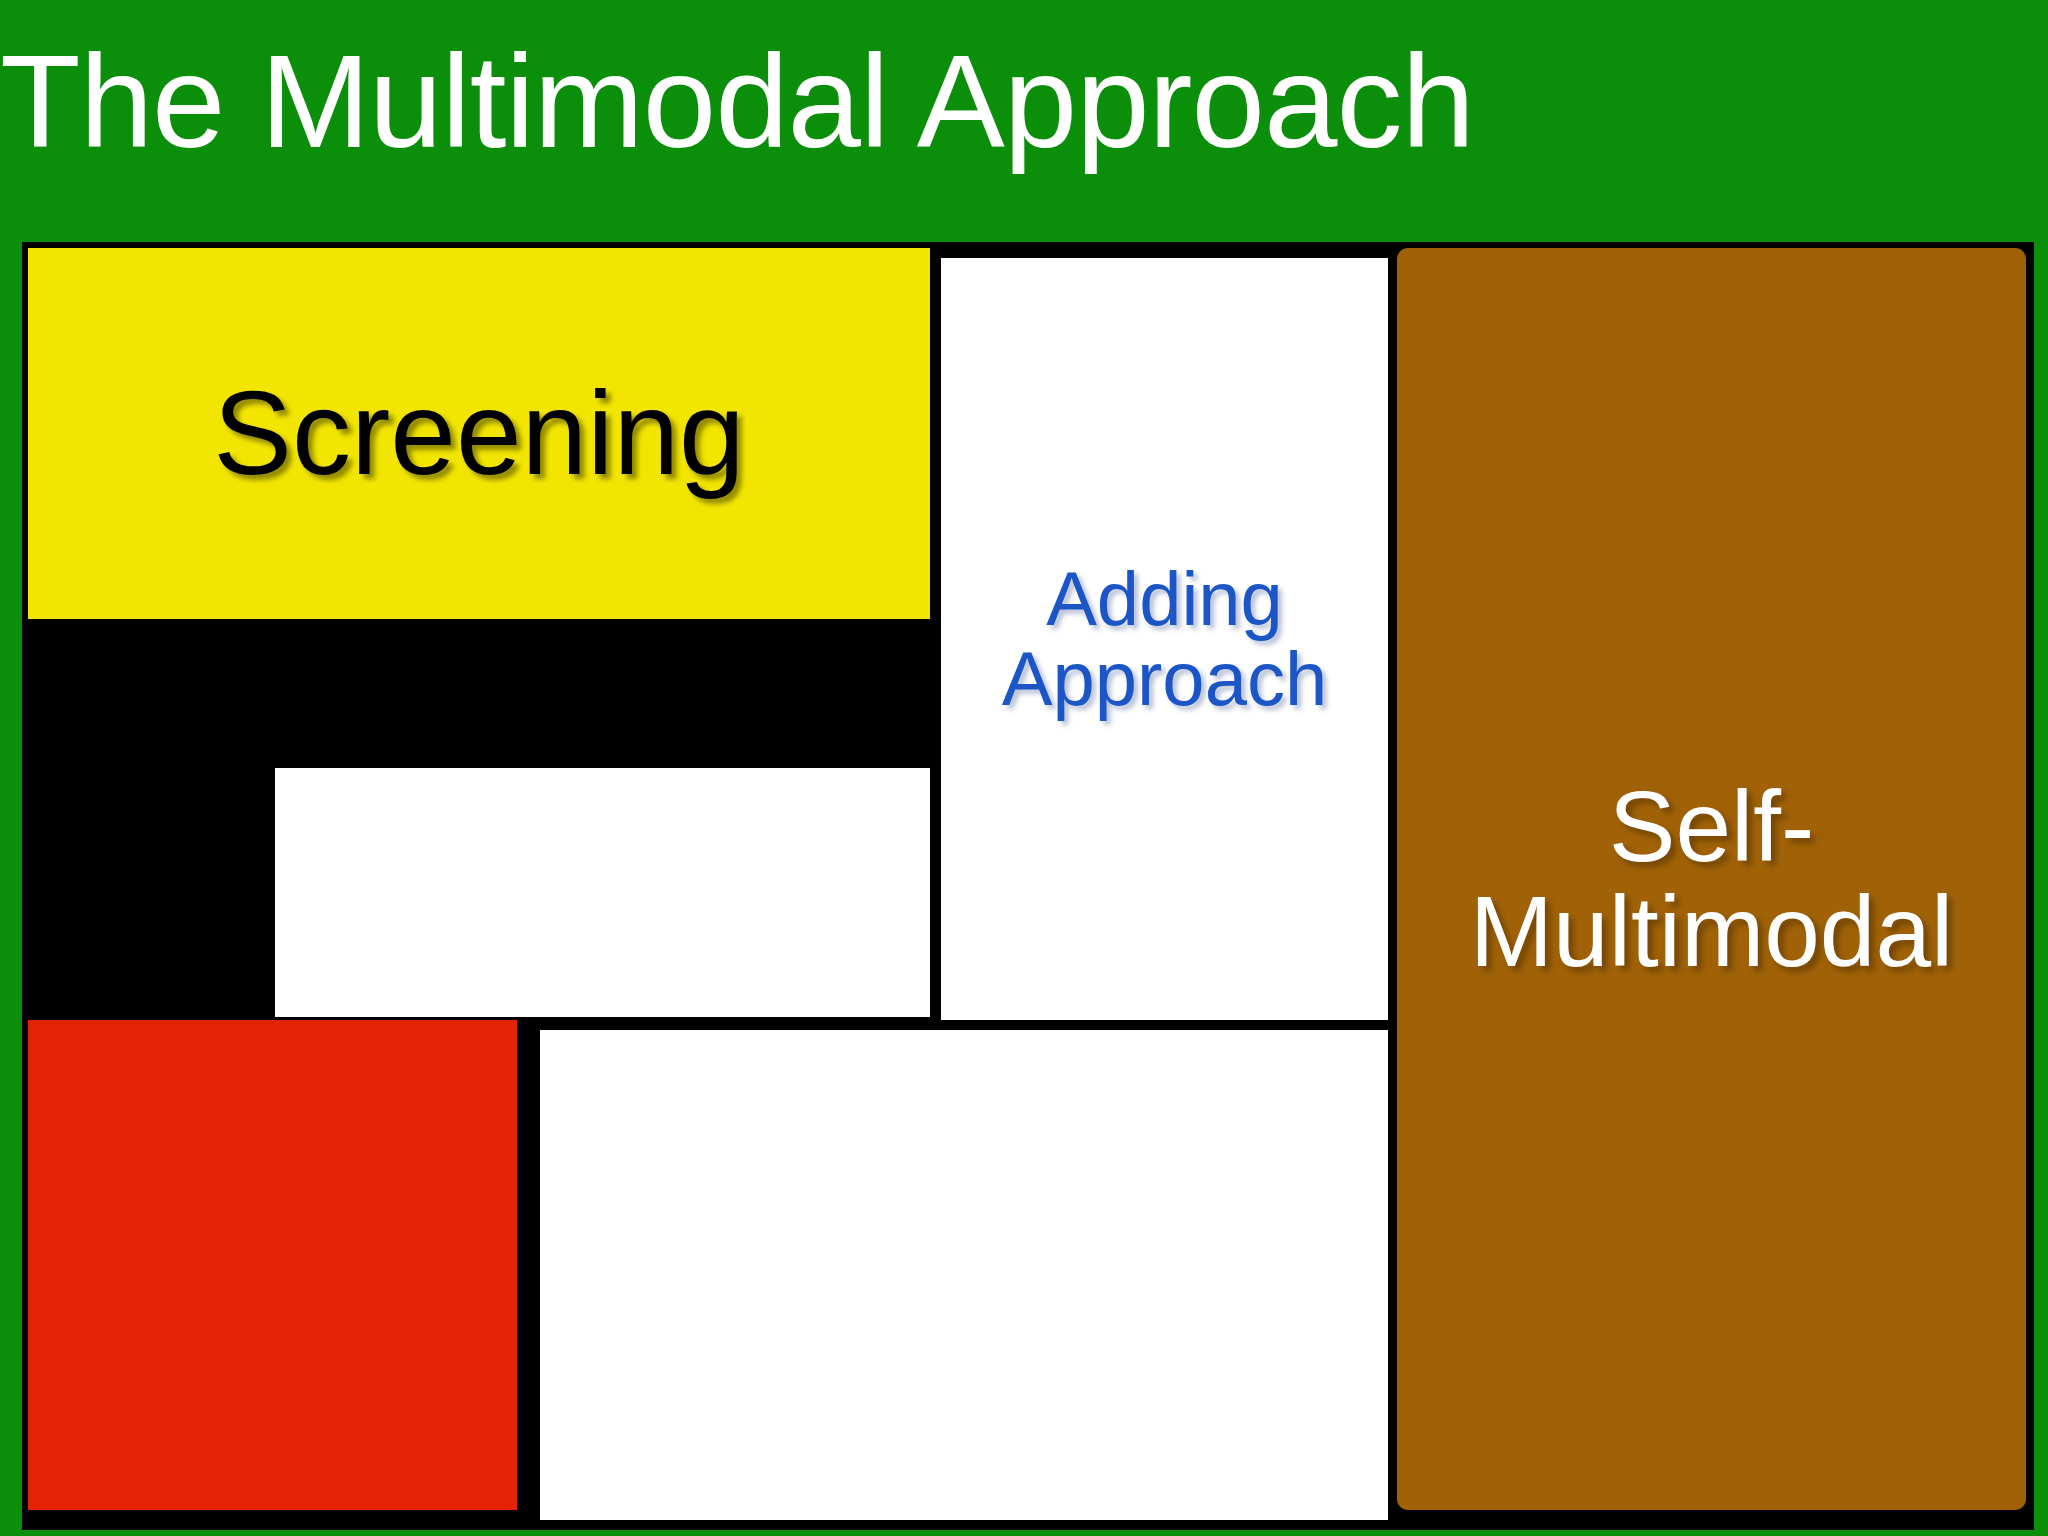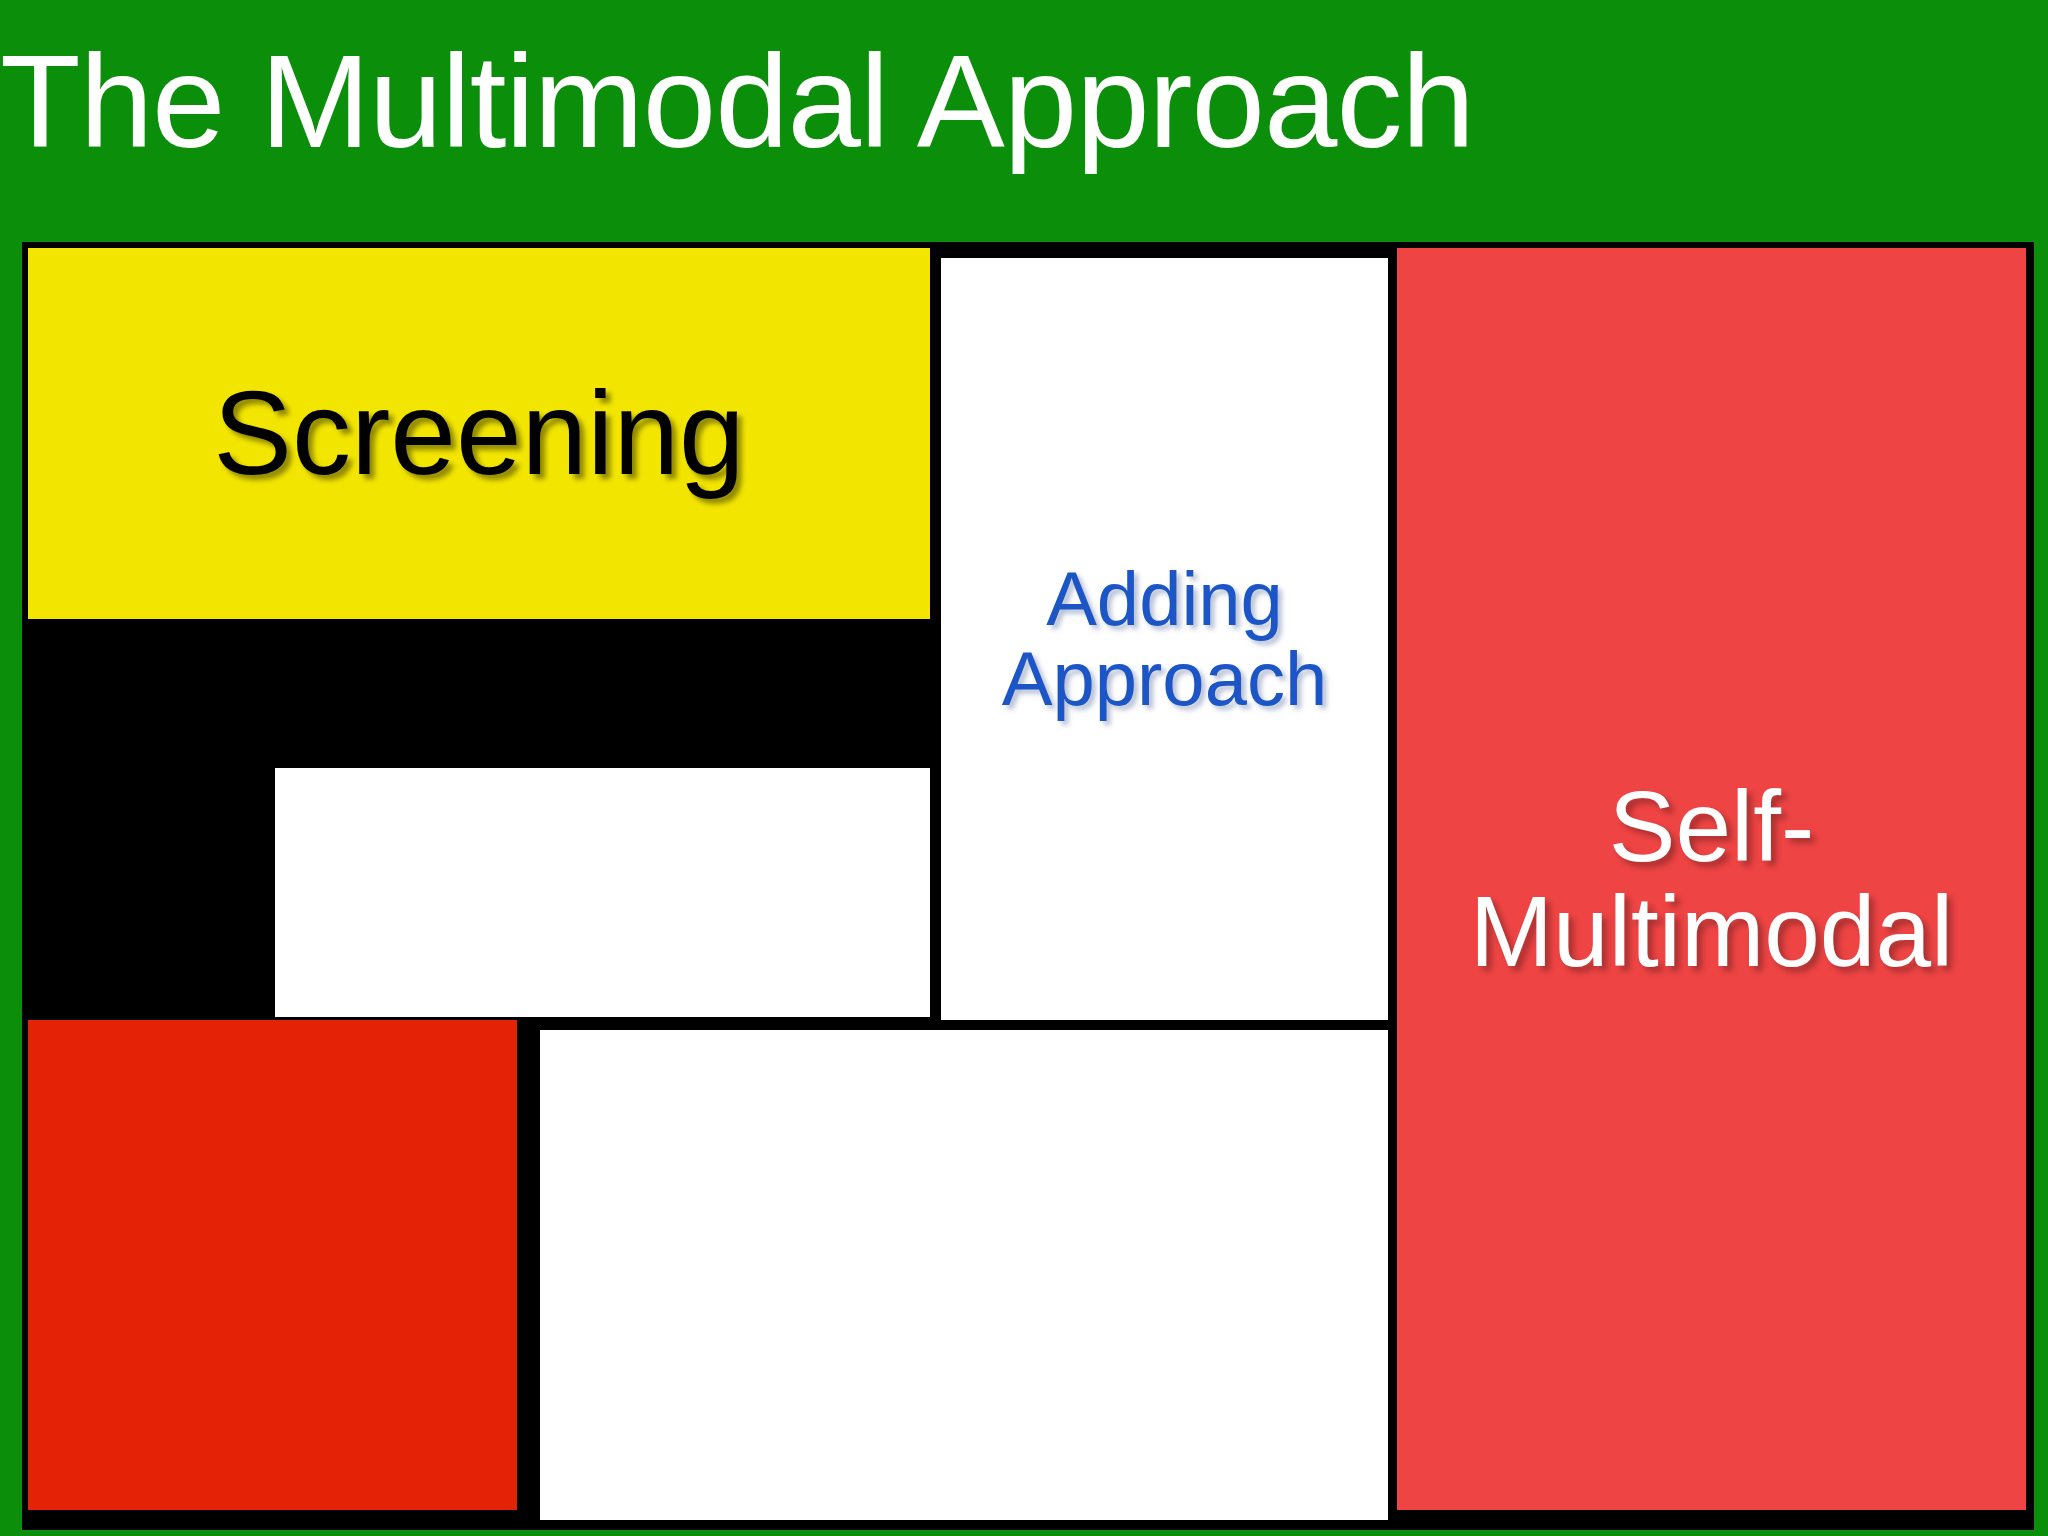--- a/index.html
+++ b/index.html
@@ -57,21 +57,21 @@
     line-height: 1.05;
     user-select: none;
     padding: 0 10px;
   }
 
   
   .c-yellow { background: #F2E500; }
   .c-white  { background: #FFFFFF; margin-top: 10px; }
   .c-black  { background: #000000; }
   .c-red    { background: #E42206; }
-  .c-blue   { background: #ef4444; }
+  .c-blue   { background: #a16207; border-radius: 11px; }
 
   
   .label-screening {
     color: #000000;
     font-size: 118px;
     font-weight: 400;
     text-shadow: 5px 5px 5px rgba(0,0,0,0.40);
   }
   .label-adding {
     color: #1B55C6;

